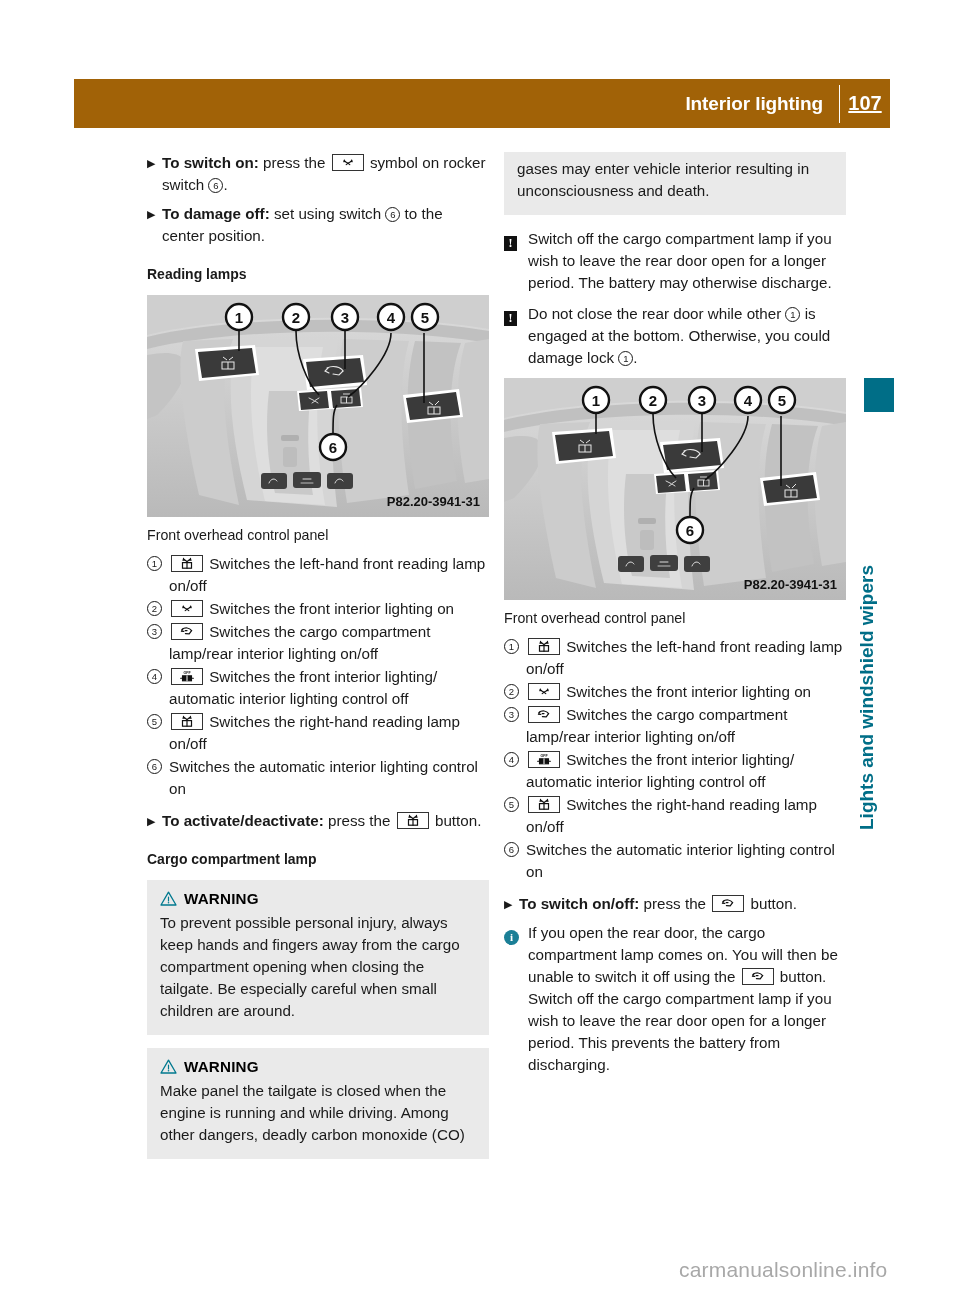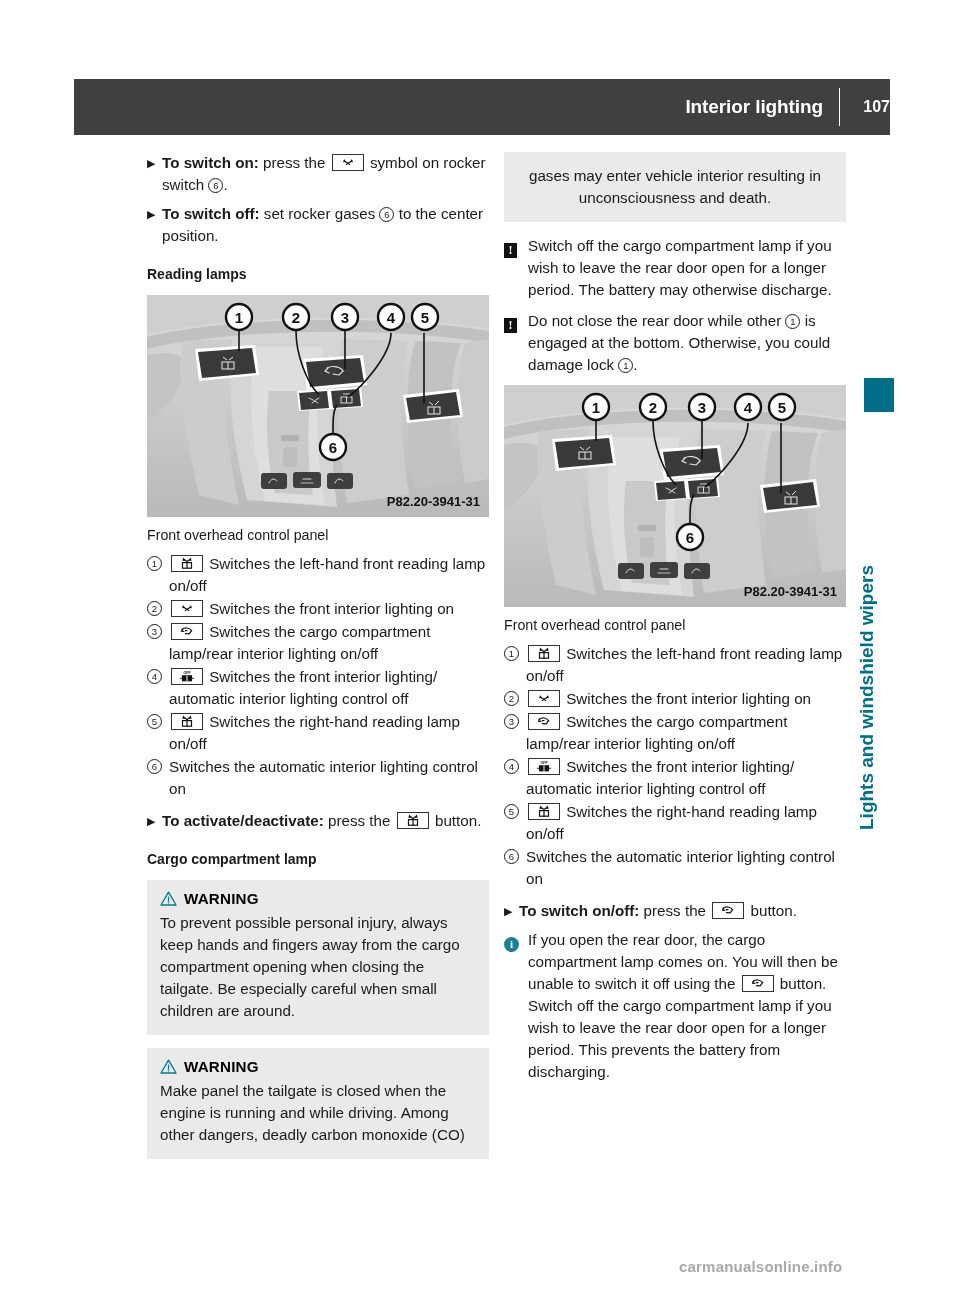--- a/index.html
+++ b/index.html
@@ -15,44 +15,45 @@
     color: #1a1a1a;
     overflow: hidden;
   }
 
   
   .header-bar {
     position: absolute;
     left: 74px;
     top: 79px;
     width: 816px;
-    height: 56px;
-    background: #404040;
+    height: 49px;
+    background: #a16207;
     display: flex;
     align-items: center;
     justify-content: flex-end;
   }
   .header-title {
     color: #ffffff;
     font-size: 19px;
     font-weight: bold;
     letter-spacing: -0.1px;
     padding-right: 16px;
   }
   .header-divider {
     width: 1px;
     height: 38px;
     background: #ffffff;
   }
   .header-page {
     color: #ffffff;
-    font-size: 16px;
+    font-size: 20px;
     font-weight: bold;
     width: 50px;
-    text-align: right;
+    text-align: center;
+    text-decoration: underline;
   }
 
   
   .side-block {
     position: absolute;
     left: 864px;
     top: 378px;
     width: 30px;
     height: 34px;
     background: #006e87;
@@ -161,22 +162,21 @@
   .symbox svg { position: absolute; left: 0; top: 0; }
 
   
   .warnbox {
     background: #eaeaea;
     padding: 10px 13px 13px 13px;
     margin-top: 4px;
     margin-bottom: 13px;
   }
   .warnbox.contd {
-    padding-top: 13px;
-    text-align: center;
+    padding-top: 6px;
   }
   .warn-head {
     display: flex;
     align-items: center;
     gap: 7px;
     margin-bottom: 5px;
   }
   .warn-title {
     color: #000000;
     font-weight: bold;
@@ -229,25 +229,24 @@
     line-height: 15px;
     text-align: center;
     font-family: "Liberation Serif", serif;
   }
 
   
   .watermark {
     position: absolute;
     left: 679px;
     top: 1258px;
-    font-size: 15px;
+    font-size: 21px;
     color: #a8a8a8;
     font-family: "Liberation Sans", sans-serif;
     letter-spacing: 0.2px;
-    font-weight: bold;
   }
 
   .fig-svg { display:block; }
 </style>
 </head>
 <body>
 
 <div class="header-bar">
   <span class="header-title">Interior lighting</span>
   <span class="header-divider"></span>
@@ -267,21 +266,21 @@
               <path d="M19 6 L15.4 8"></path>
               <path d="M13.2 9.6 L15 8.2 L16.8 9.6"></path>
               <path d="M11.4 5 L11 6.6 L12.4 6.4"></path>
               <path d="M18.6 5 L19 6.6 L17.6 6.4"></path>
             </g>
           </svg></span><span> symbol on rocker switch </span><span class="circ">6</span><span>.</span></span>
   </div>
 
   <div class="bullet-item">
     <span class="bullet-mark">▶</span>
-    <span class="bullet-body"><span class="bold">To switch off:</span><span> set rocker gases </span><span class="circ">6</span><span> to the center position.</span></span>
+    <span class="bullet-body"><span class="bold">To damage off:</span><span> set using switch </span><span class="circ">6</span><span> to the center position.</span></span>
   </div>
 
   <div class="subhead">Reading lamps</div>
 
   <div class="fig">
     <svg class="fig-svg" width="342" height="222" viewBox="0 0 342 222">
       <defs>
         <linearGradient id="gA" x1="0" y1="0" x2="0" y2="1">
           <stop offset="0" stop-color="#dcdcdc"></stop>
             <stop offset="1" stop-color="#b9b9b9"></stop>

